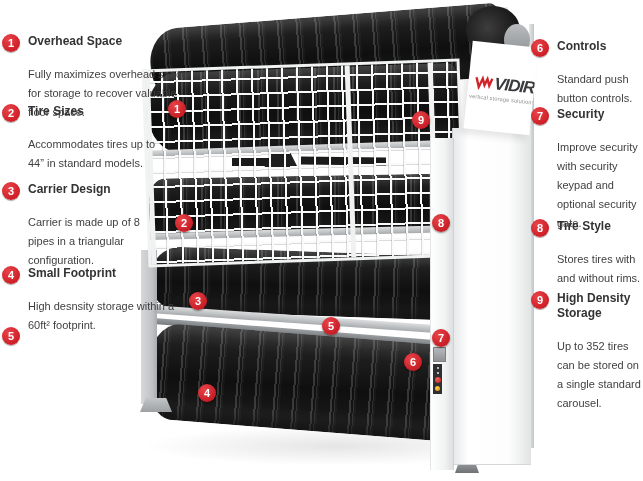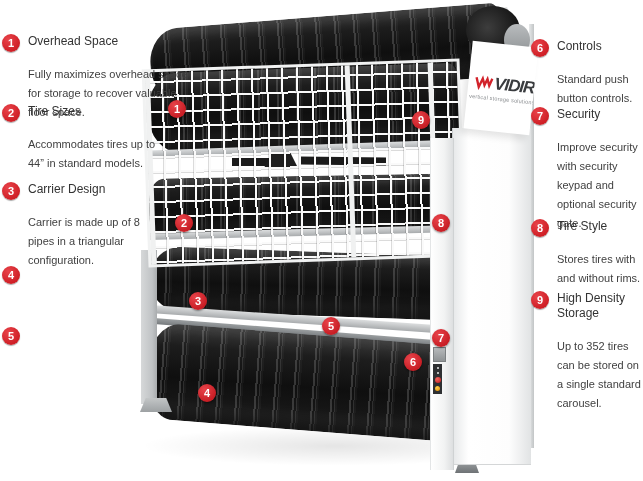--- a/index.html
+++ b/index.html
@@ -8,21 +8,21 @@
     font-family:"Liberation Sans",sans-serif;color:#3c3c3c;
   }
   
   .callout{position:absolute;display:flex;align-items:flex-start;gap:8px;z-index:7;}
   .badge{
     flex:0 0 18px;width:18px;height:18px;border-radius:50%;
     background:radial-gradient(circle at 35% 30%, #e8434a 0%, #cf1f26 70%);
     color:#fff;font-size:11px;font-weight:bold;line-height:18px;text-align:center;
     box-shadow:0 1px 1px rgba(0,0,0,.35);
   }
-  .co-title{font-weight:normal;font-size:12px;line-height:15px;color:#333;}
+  .co-title{font-weight:bold;font-size:12px;line-height:15px;color:#333;}
   .co-body{font-size:11px;line-height:19px;color:#3f3f3f;margin-top:16px;}
   .co-l1{left:2px;top:34px;}   .co-l1 .co-text{width:172px;}
   .co-l2{left:2px;top:104px;}  .co-l2 .co-text{width:134px;}
   .co-l3{left:2px;top:182px;}  .co-l3 .co-text{width:140px;}
   .co-l4{left:2px;top:266px;}  .co-l4 .co-text{width:152px;}
   .co-l5{left:2px;top:327px;}  .co-l5 .co-text{width:156px;}
   .co-r6{left:531px;top:39px;} .co-r7{left:531px;top:107px;}
   .co-r8{left:531px;top:219px;}.co-r9{left:531px;top:291px;}
   .co-r6 .co-text,.co-r7 .co-text,.co-r8 .co-text,.co-r9 .co-text{width:88px;}
   
@@ -126,20 +126,24 @@
   </div>
   <div class="callout co-l3">
     <div class="badge">3</div>
     <div class="co-text">
         <div class="co-title">Carrier Design</div>
     <div class="co-body">Carrier is made up of 8 pipes in a triangular configuration.</div>
       </div>
   </div>
   <div class="callout co-l4">
     <div class="badge">4</div>
+    <div class="co-text">
+        <div class="co-title">Small Footprint</div>
+    <div class="co-body">High desnsity storage within a 60ft² footprint.</div>
+      </div>
   </div>
   <div class="callout co-l5">
     <div class="badge">5</div>
     <div class="co-text">
       </div>
   </div>
 
   <div class="callout co-r6">
     <div class="badge">6</div>
     <div class="co-text">

